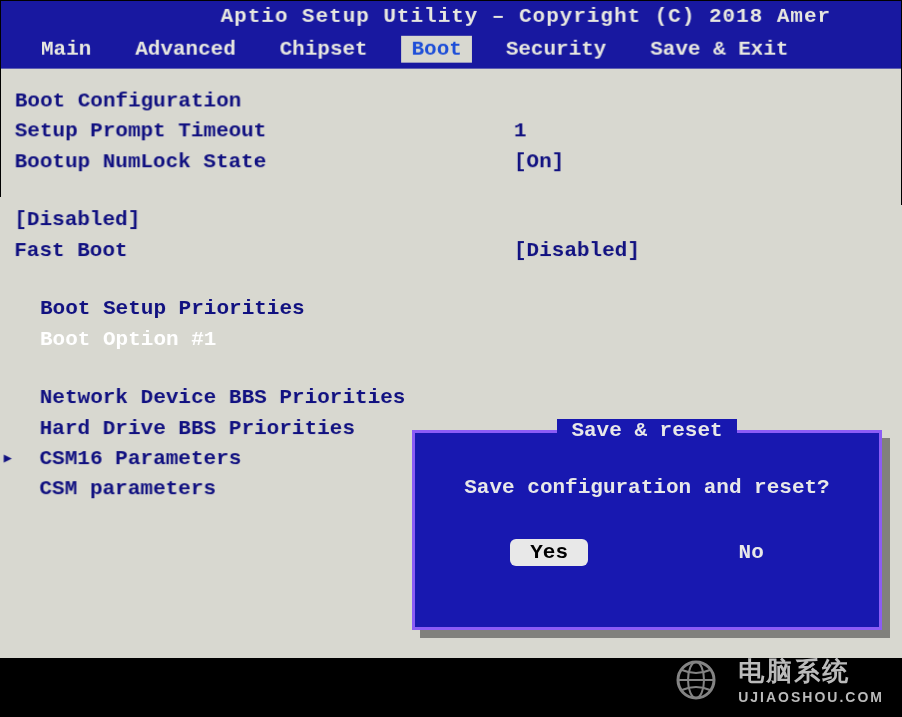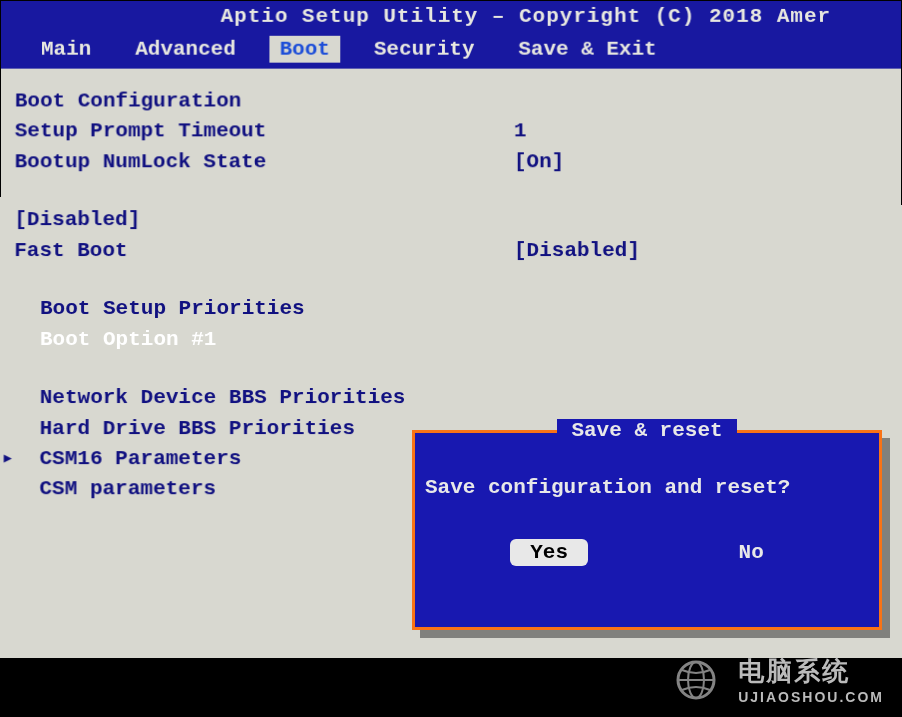--- a/index.html
+++ b/index.html
@@ -63,35 +63,36 @@
   .submenu-pad, .item-pad { padding-left: 26px; }
   .spacer { height: 28px; }
   .dialog {
     position: absolute;
     top: 430px;
     left: 412px;
     width: 470px;
     height: 200px;
     background: #1818b0;
     color: #e8e8e8;
-    border: 3px solid #f97316;
+    border: 3px solid #8b5cf6;
     box-shadow: 8px 8px 0 rgba(0,0,0,0.4);
     padding: 0;
   }
   .dialog-title-wrap {
     position: relative;
     top: -14px;
     text-align: center;
   }
   .dialog-title {
     background: #1818b0;
     padding: 0 14px;
     display: inline-block;
   }
   .dialog-msg {
+    text-align: center;
     padding: 20px 10px 30px 10px;
   }
   .dialog-buttons {
     display: flex;
     justify-content: space-around;
     padding: 10px 30px;
   }
   .dlg-btn { padding: 2px 20px; }
   .dlg-btn.sel { background: #e8e8e8; color: #000; border-radius: 6px; }
   .watermark {
@@ -122,20 +123,21 @@
 <body>
 
 <div class="screen">
   <div class="titlebar">
     <span class="titlebar-text">Aptio Setup Utility – Copyright (C) 2018 Amer</span>
   </div>
 
   <div class="tabs">
     <span class="tab">Main</span>
     <span class="tab">Advanced</span>
+    <span class="tab">Chipset</span>
     <span class="tab active">Boot</span>
     <span class="tab">Security</span>
     <span class="tab">Save &amp; Exit</span>
   </div>
 
   <div class="content">
     <div class="section-title">Boot Configuration</div>
 
     <div class="row">
       <span class="label">Setup Prompt Timeout</span>

